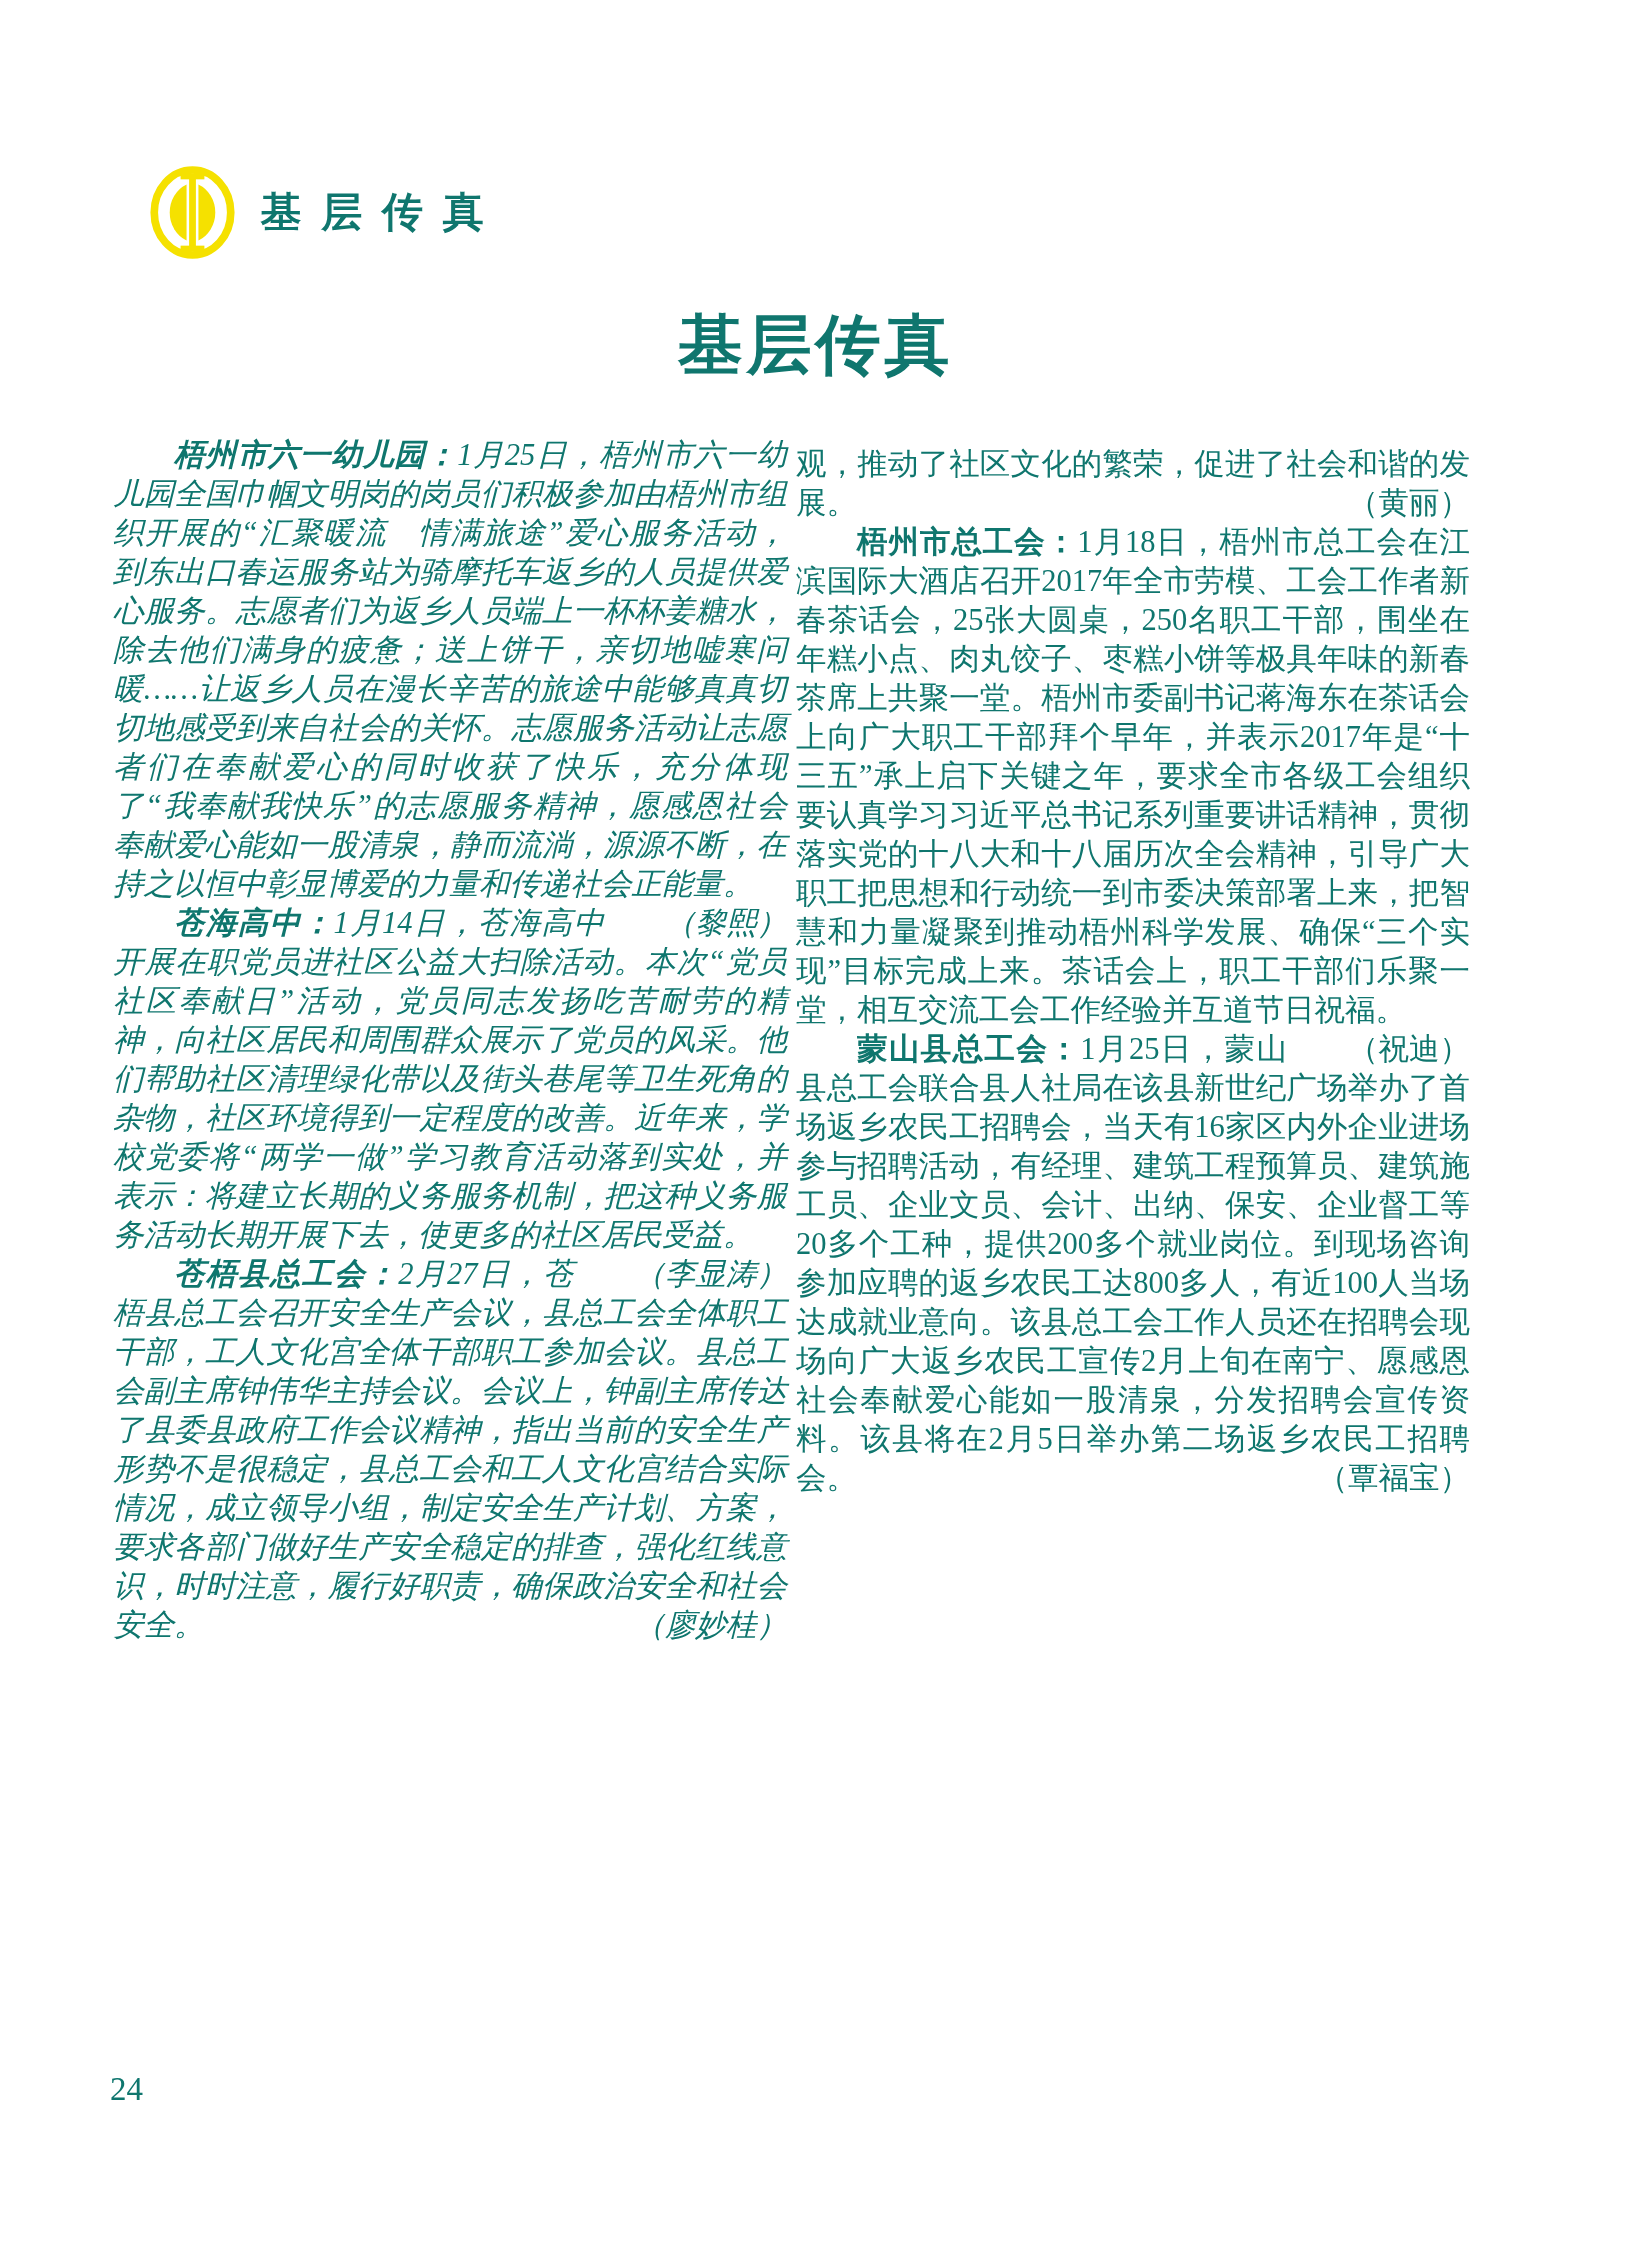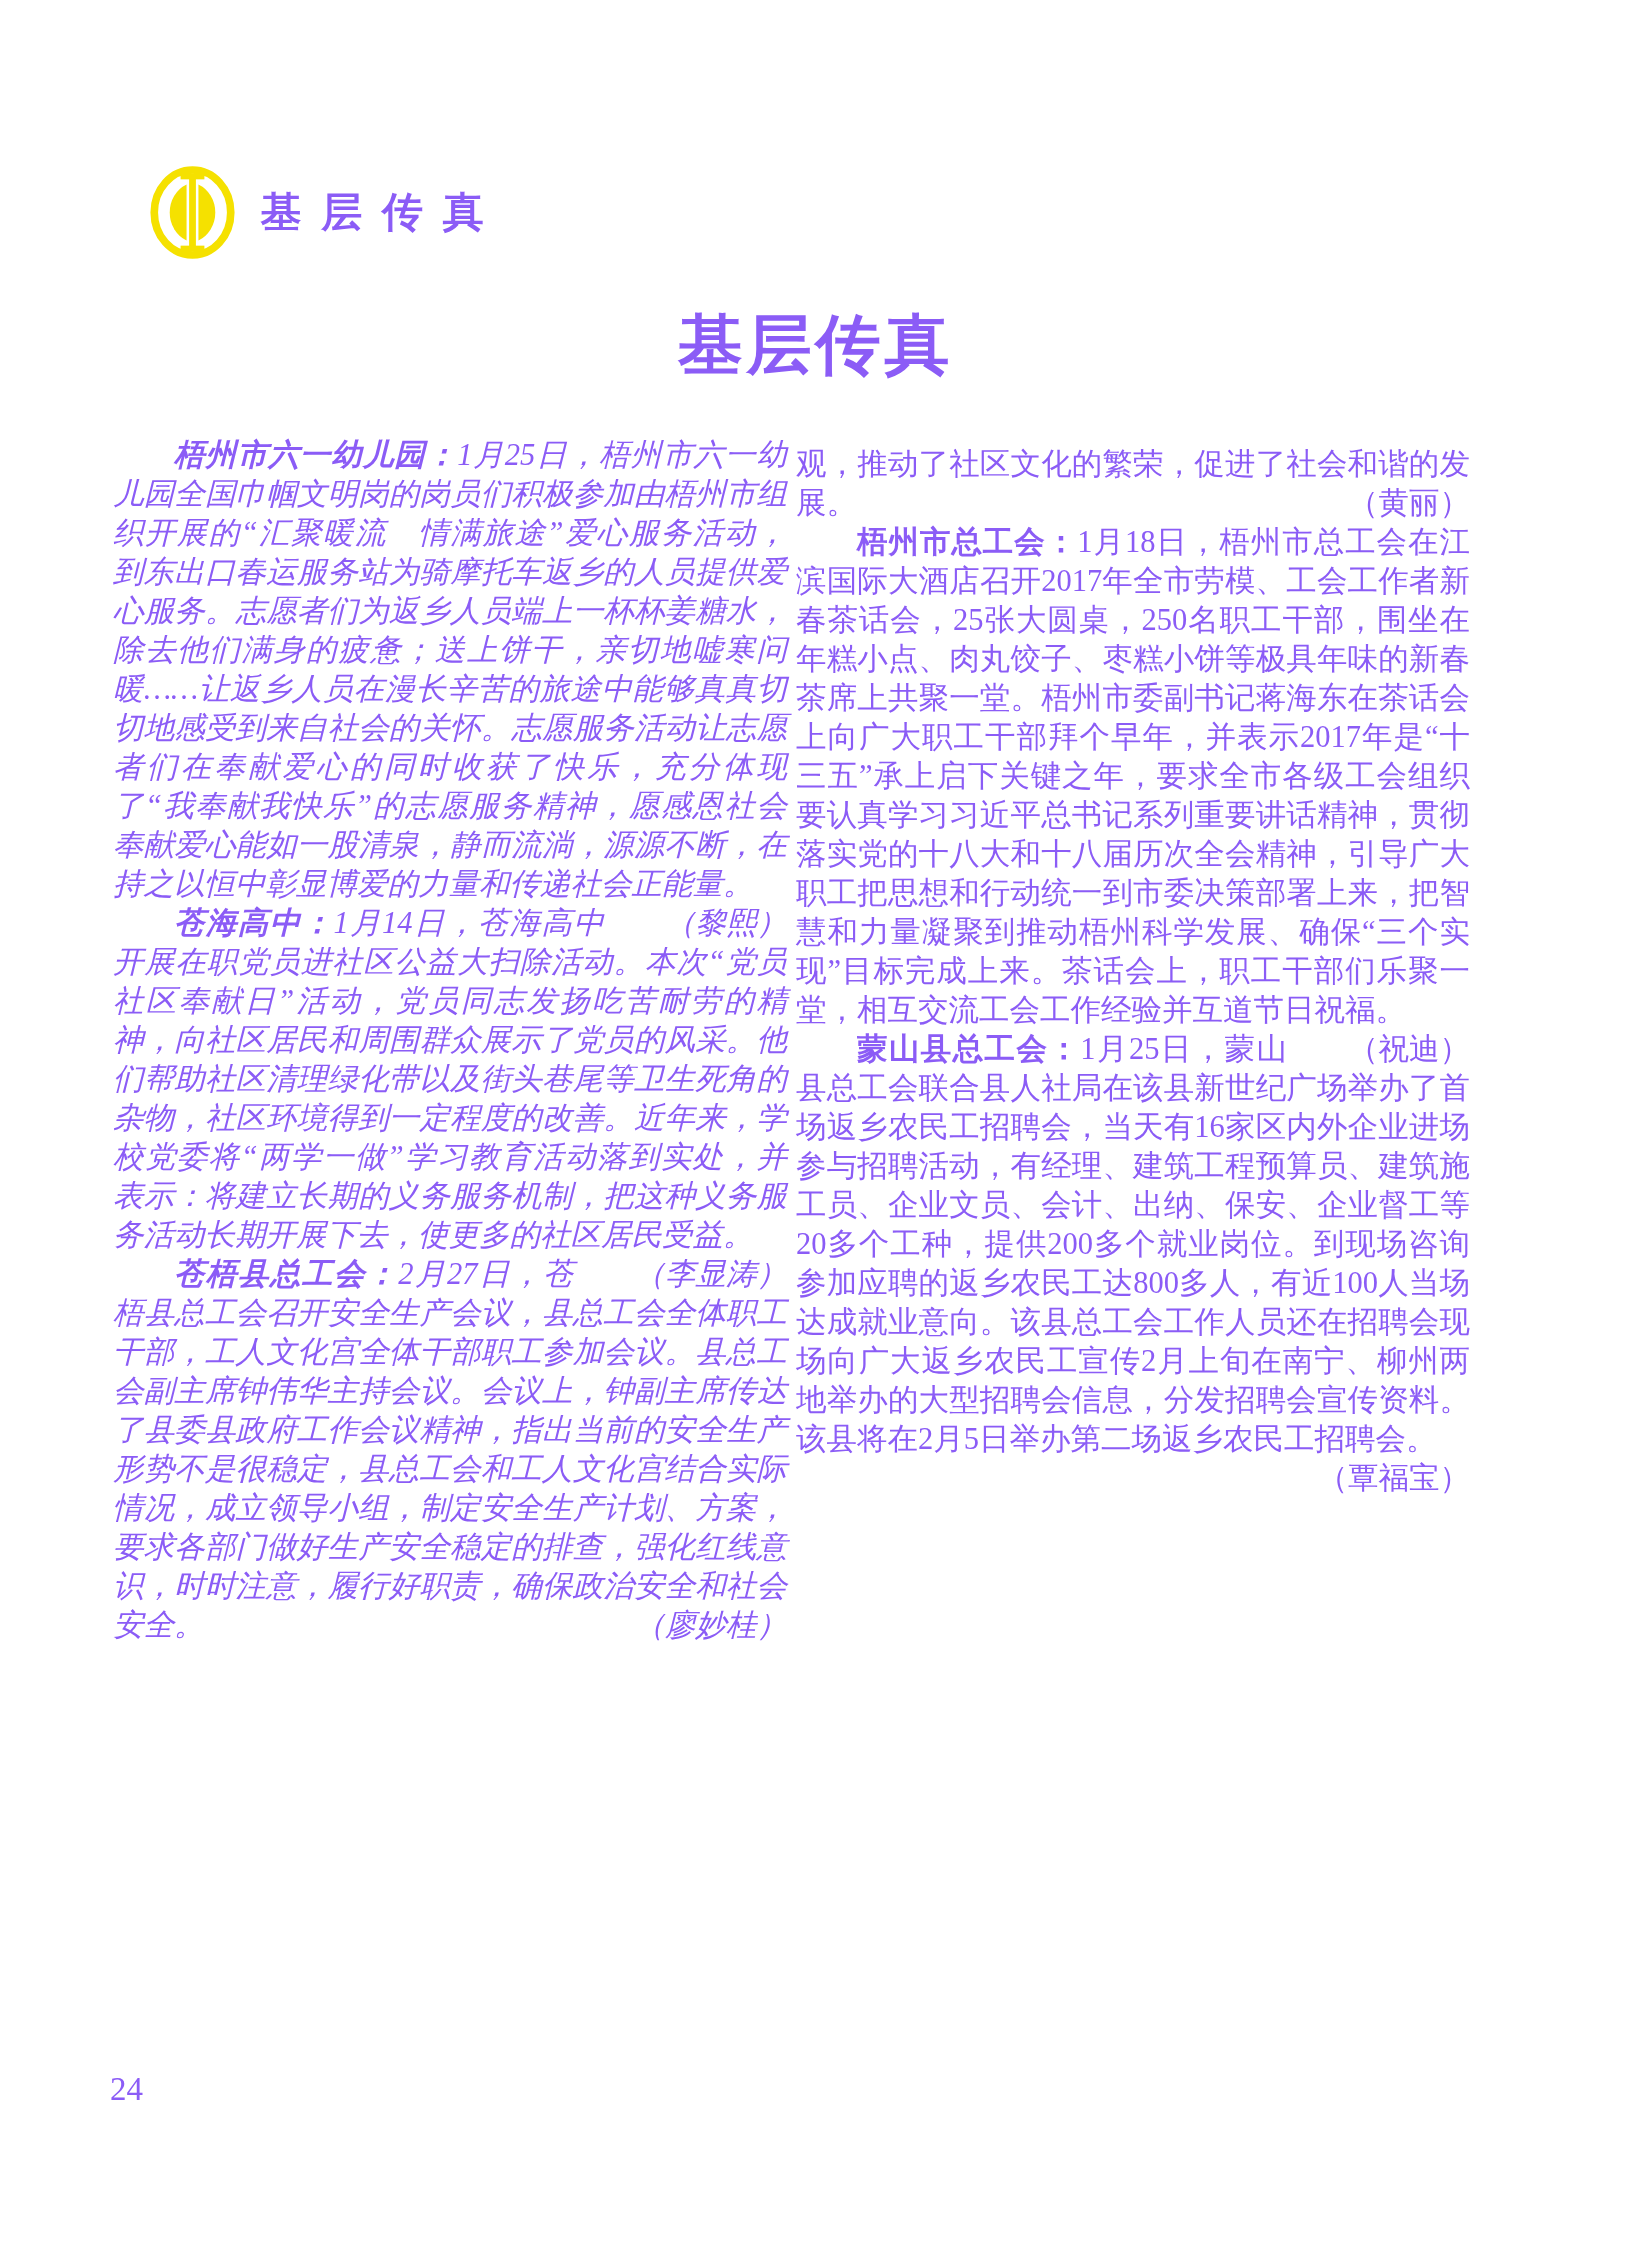--- a/index.html
+++ b/index.html
@@ -2,21 +2,21 @@
 <html><head>
 <meta charset="utf-8">
 <style>
   html, body { margin: 0; padding: 0; background: #ffffff; }
   .page {
     position: relative;
     width: 1631px;
     height: 2258px;
     background: #ffffff;
     font-family: "Liberation Serif", "DejaVu Serif", serif;
-    color: #8b5cf6;
+    color: #0f766e;
     overflow: hidden;
   }
   .masthead {
     position: absolute;
     left: 150px;
     top: 165px;
     display: flex;
     align-items: center;
   }
   .masthead .logo { width: 85px; height: 95px; display: block; }
@@ -83,19 +83,19 @@
 
   <div class="column left">
     <p><b class="lead">梧州市六一幼儿园：</b><span>1月25日，梧州市六一幼儿园全国巾帼文明岗的岗员们积极参加由梧州市组织开展的“汇聚暖流　情满旅途”爱心服务活动，到东出口春运服务站为骑摩托车返乡的人员提供爱心服务。志愿者们为返乡人员端上一杯杯姜糖水，除去他们满身的疲惫；送上饼干，亲切地嘘寒问暖……让返乡人员在漫长辛苦的旅途中能够真真切切地感受到来自社会的关怀。志愿服务活动让志愿者们在奉献爱心的同时收获了快乐，充分体现了“我奉献我快乐”的志愿服务精神，愿感恩社会奉献爱心能如一股清泉，静而流淌，源源不断，在持之以恒中彰显博爱的力量和传递社会正能量。</span><span class="byline">（黎熙）</span></p>
     <p><b class="lead">苍海高中：</b><span>1月14日，苍海高中开展在职党员进社区公益大扫除活动。本次“党员社区奉献日”活动，党员同志发扬吃苦耐劳的精神，向社区居民和周围群众展示了党员的风采。他们帮助社区清理绿化带以及街头巷尾等卫生死角的杂物，社区环境得到一定程度的改善。近年来，学校党委将“两学一做”学习教育活动落到实处，并表示：将建立长期的义务服务机制，把这种义务服务活动长期开展下去，使更多的社区居民受益。</span><span class="byline">（李显涛）</span></p>
     <p><b class="lead">苍梧县总工会：</b><span>2月27日，苍梧县总工会召开安全生产会议，县总工会全体职工干部，工人文化宫全体干部职工参加会议。县总工会副主席钟伟华主持会议。会议上，钟副主席传达了县委县政府工作会议精神，指出当前的安全生产形势不是很稳定，县总工会和工人文化宫结合实际情况，成立领导小组，制定安全生产计划、方案，要求各部门做好生产安全稳定的排查，强化红线意识，时时注意，履行好职责，确保政治安全和社会安全。</span><span class="byline">（廖妙桂）</span></p>
   </div>
 
   <div class="column right">
     <p class="no-indent"><b class="lead"></b><span>观，推动了社区文化的繁荣，促进了社会和谐的发展。</span><span class="byline">（黄丽）</span></p>
     <p><b class="lead">梧州市总工会：</b><span>1月18日，梧州市总工会在江滨国际大酒店召开2017年全市劳模、工会工作者新春茶话会，25张大圆桌，250名职工干部，围坐在年糕小点、肉丸饺子、枣糕小饼等极具年味的新春茶席上共聚一堂。梧州市委副书记蒋海东在茶话会上向广大职工干部拜个早年，并表示2017年是“十三五”承上启下关键之年，要求全市各级工会组织要认真学习习近平总书记系列重要讲话精神，贯彻落实党的十八大和十八届历次全会精神，引导广大职工把思想和行动统一到市委决策部署上来，把智慧和力量凝聚到推动梧州科学发展、确保“三个实现”目标完成上来。茶话会上，职工干部们乐聚一堂，相互交流工会工作经验并互道节日祝福。</span><span class="byline">（祝迪）</span></p>
-    <p><b class="lead">蒙山县总工会：</b><span>1月25日，蒙山县总工会联合县人社局在该县新世纪广场举办了首场返乡农民工招聘会，当天有16家区内外企业进场参与招聘活动，有经理、建筑工程预算员、建筑施工员、企业文员、会计、出纳、保安、企业督工等20多个工种，提供200多个就业岗位。到现场咨询参加应聘的返乡农民工达800多人，有近100人当场达成就业意向。该县总工会工作人员还在招聘会现场向广大返乡农民工宣传2月上旬在南宁、柳州两地举办的大型招聘会信息，分发招聘会宣传资料。该县将在2月5日举办第二场返乡农民工招聘会。</span><span class="byline">（覃福宝）</span></p>
+    <p><b class="lead">蒙山县总工会：</b><span>1月25日，蒙山县总工会联合县人社局在该县新世纪广场举办了首场返乡农民工招聘会，当天有16家区内外企业进场参与招聘活动，有经理、建筑工程预算员、建筑施工员、企业文员、会计、出纳、保安、企业督工等20多个工种，提供200多个就业岗位。到现场咨询参加应聘的返乡农民工达800多人，有近100人当场达成就业意向。该县总工会工作人员还在招聘会现场向广大返乡农民工宣传2月上旬在南宁、愿感恩社会奉献爱心能如一股清泉，分发招聘会宣传资料。该县将在2月5日举办第二场返乡农民工招聘会。</span><span class="byline">（覃福宝）</span></p>
   </div>
 
   <div class="page-number">24</div>
 
 </div>
 
 
 </body></html>

